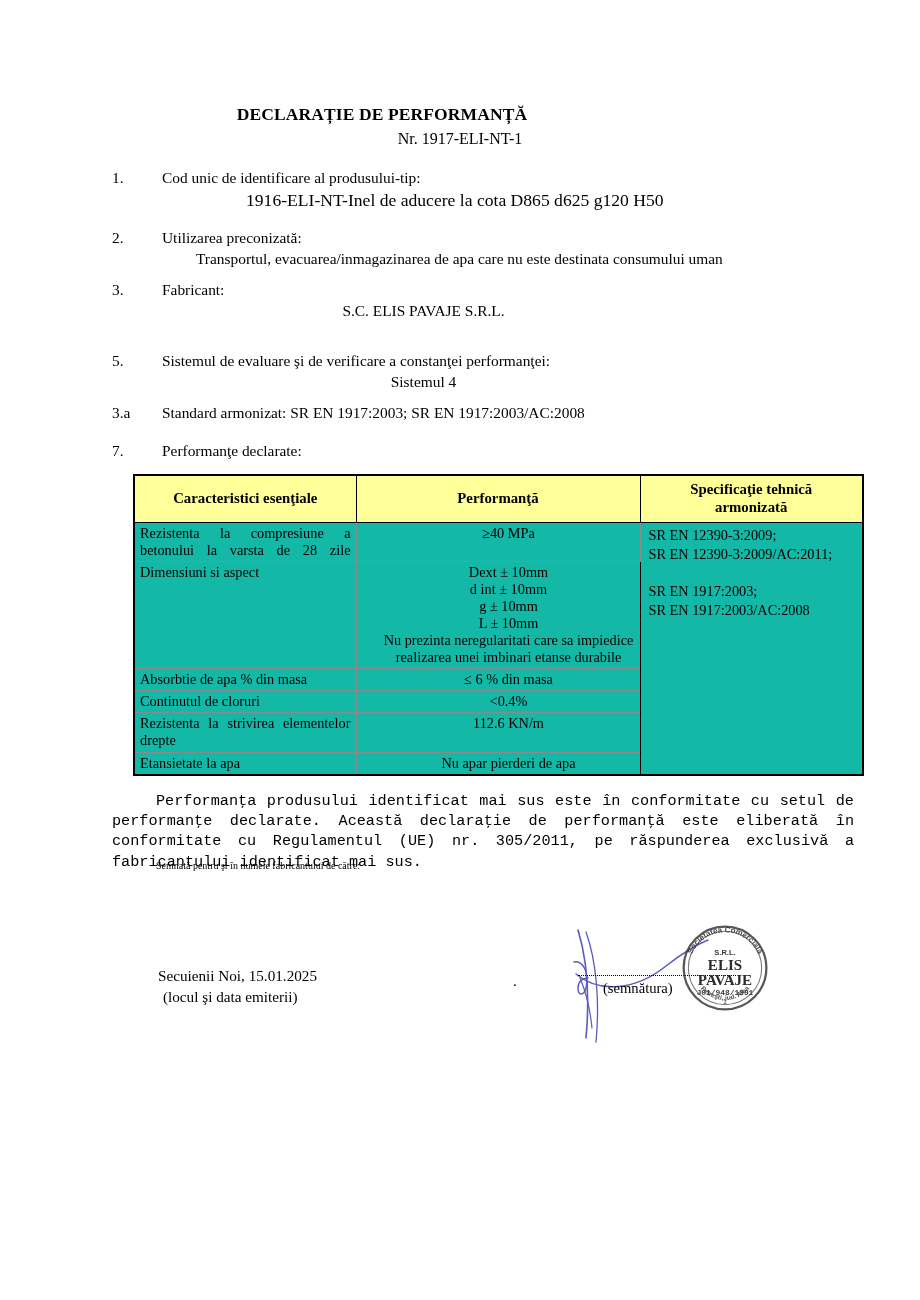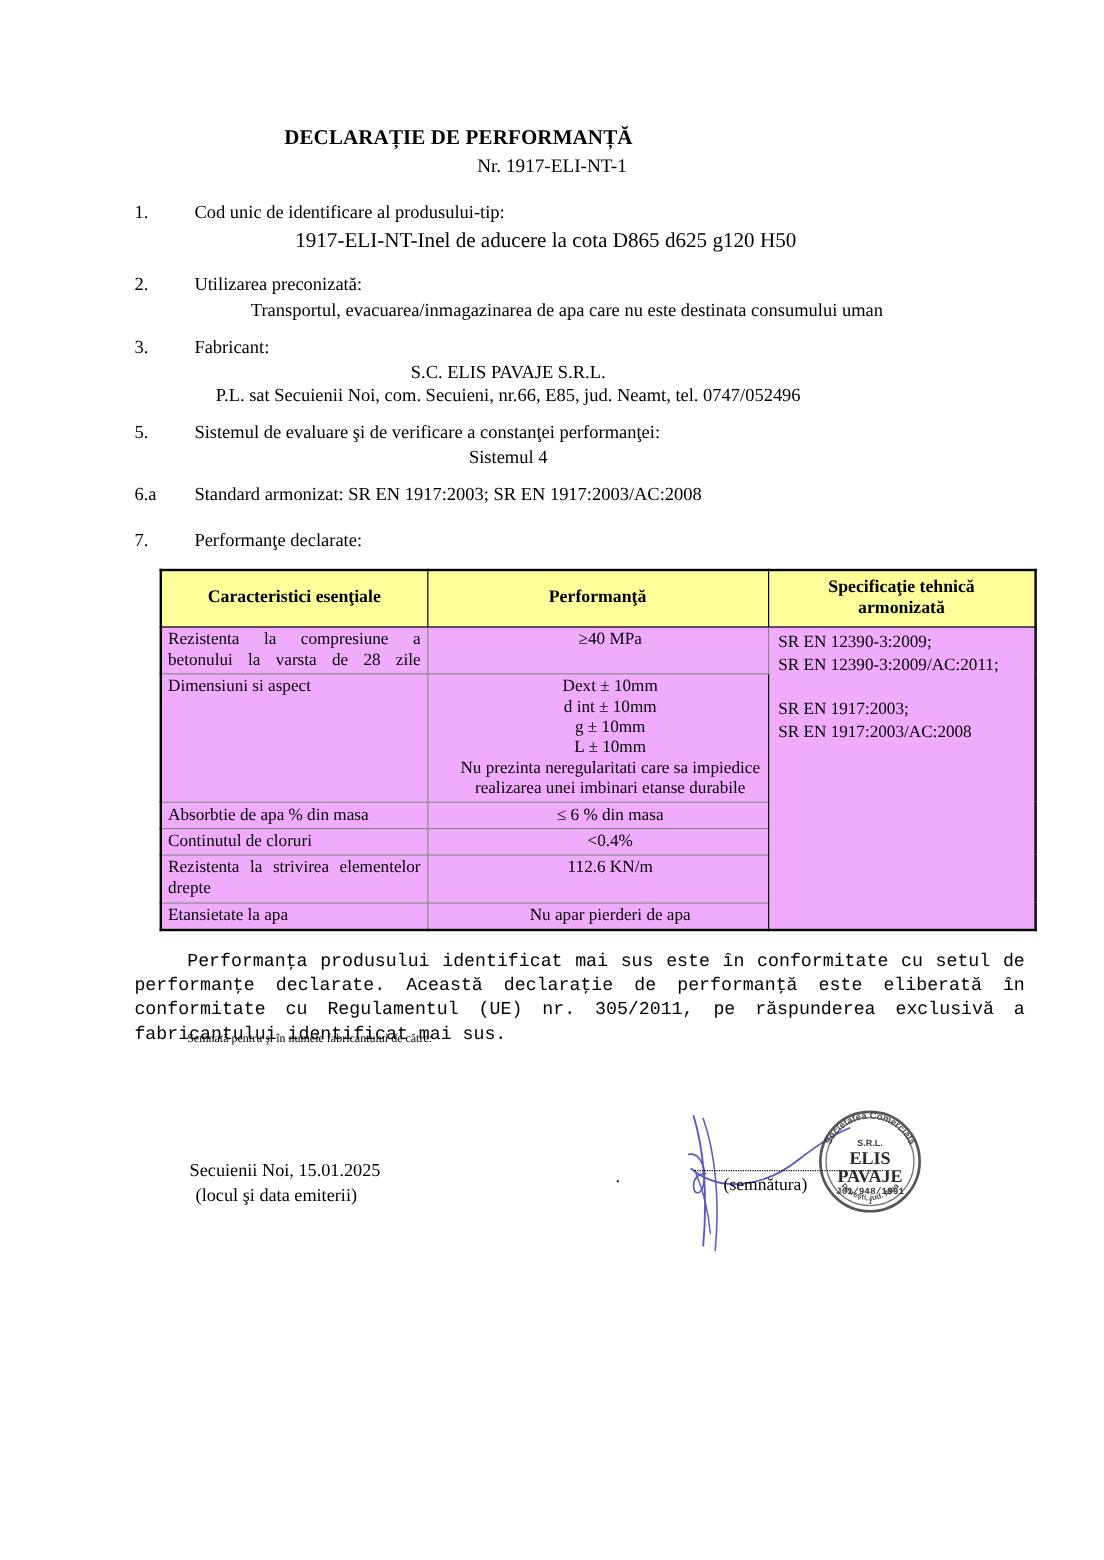--- a/index.html
+++ b/index.html
@@ -79,21 +79,21 @@
     width: 731px;
     border-collapse: collapse;
     table-layout: fixed;
     font-size: 14.3px;
     margin-top: 20px;
   }
   .perf-table td, .perf-table th {
     border: 1px solid #8a8a8a;
     padding: 2px 5px;
     vertical-align: top;
-    background: #f0abfc;
+    background: #14b8a6;
   }
   .perf-table thead th {
     background: #ffff99;
     text-align: center;
     font-weight: bold;
     font-size: 14.8px;
     vertical-align: middle;
     padding: 5px 4px;
     line-height: 1.2;
   }
@@ -195,43 +195,42 @@
 
 <div class="page">
 
   <div class="doc-title">DECLARAȚIE DE PERFORMANȚĂ</div>
   <div class="doc-number">Nr.  1917-ELI-NT-1</div>
 
   <div class="clause" style="left:112px; top:168px; width:740px;">
     <span class="num">1.</span>
     <span class="body">Cod unic de identificare al produsului-tip:</span>
   </div>
-  <div class="sub big-code" style="left:246px; top:189px;">1917-ELI-NT-Inel de aducere la cota D865 d625 g120 H50</div>
+  <div class="sub big-code" style="left:246px; top:189px;">1916-ELI-NT-Inel de aducere la cota D865 d625 g120 H50</div>
 
   <div class="clause" style="left:112px; top:228px; width:740px;">
     <span class="num">2.</span>
     <span class="body">Utilizarea  preconizată:</span>
   </div>
-  <div class="sub" style="left:209px; top:249px;">Transportul, evacuarea/inmagazinarea de apa care nu este destinata consumului uman</div>
+  <div class="sub" style="left:196px; top:249px;">Transportul, evacuarea/inmagazinarea de apa care nu este destinata consumului uman</div>
 
   <div class="clause" style="left:112px; top:280px; width:740px;">
     <span class="num">3.</span>
     <span class="body">Fabricant:</span>
   </div>
   <div class="sub center" style="top:301px;">S.C. ELIS PAVAJE S.R.L.</div>
-  <div class="sub center" style="top:320px;">P.L. sat Secuienii Noi, com. Secuieni, nr.66, E85, jud. Neamt, tel. 0747/052496</div>
 
   <div class="clause" style="left:112px; top:351px; width:740px;">
     <span class="num">5.</span>
     <span class="body">Sistemul de evaluare şi de verificare a constanţei performanţei:</span>
   </div>
   <div class="sub center" style="top:372px;">Sistemul 4</div>
 
   <div class="clause" style="left:112px; top:403px; width:740px;">
-    <span class="num">6.a</span>
+    <span class="num">3.a</span>
     <span class="body">Standard armonizat: SR EN 1917:2003; SR EN 1917:2003/AC:2008</span>
   </div>
 
   <div class="clause" style="left:112px; top:441px; width:740px;">
     <span class="num">7.</span>
     <span class="body">Performanţe declarate:</span>
   </div>
 
   <table class="perf-table">
     <colgroup>

